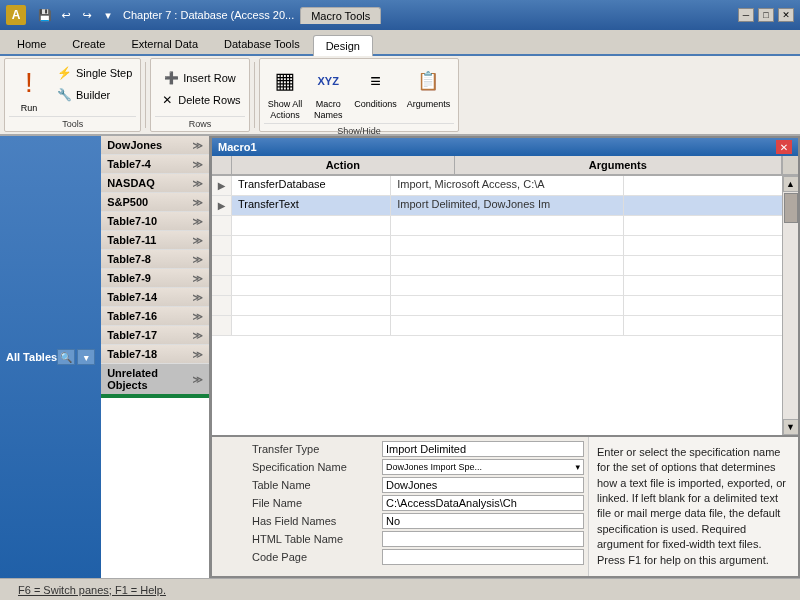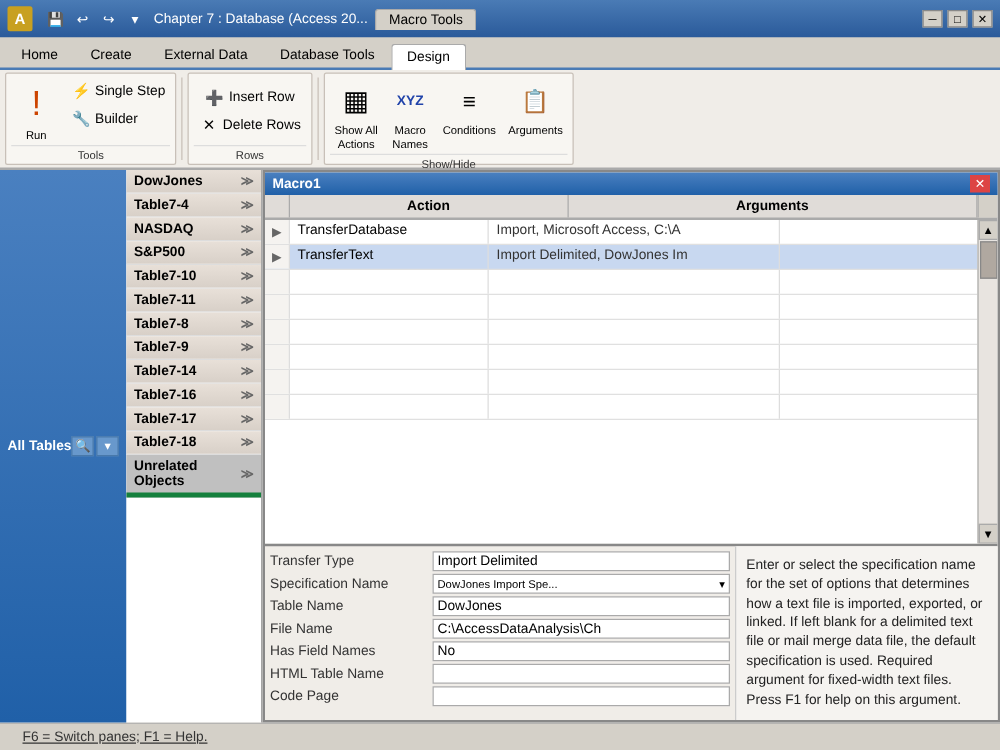--- a/index.html
+++ b/index.html
@@ -63,21 +63,21 @@
     .macro-row.selected { background: #c8d8f0; }
     .macro-row-indicator { width: 20px; border-right: 1px solid #ddd; display: flex; align-items: center; justify-content: center; font-size: 10px; color: #666; background: #f5f3f0; }
     .macro-row-action { flex: 1; border-right: 1px solid #ddd; padding: 2px 6px; font-size: 11px; }
     .macro-row-arguments { flex: 1.5; border-right: 1px solid #ddd; padding: 2px 6px; font-size: 11px; color: #333; }
     .macro-row-comment { flex: 1; padding: 2px 6px; font-size: 11px; }
     .macro-scrollbar { width: 16px; background: #d4d0c8; border-left: 1px solid #aaa; display: flex; flex-direction: column; align-items: center; }
 
     
     .action-args-panel { border-top: 2px solid #888; background: #f0ede8; }
     .action-args-title { background: #d0ccc8; padding: 3px 8px; font-weight: bold; font-size: 11px; text-align: center; border-bottom: 1px solid #aaa; }
-    .action-args-content { display: flex; }
+    .action-args-content { display: flex; padding-left: 36px; }
     .action-args-form { flex: 1; padding: 4px; }
     .action-arg-row { display: flex; align-items: center; margin-bottom: 2px; }
     .action-arg-label { width: 130px; font-size: 11px; color: #333; padding-right: 4px; }
     .action-arg-value { flex: 1; background: white; border: 1px solid #aaa; padding: 1px 3px; font-size: 11px; min-height: 16px; display: flex; align-items: center; }
     .action-arg-value.with-dropdown { display: flex; justify-content: space-between; }
     .action-arg-value.with-dropdown span { font-size: 9px; }
     .action-args-help { width: 210px; background: #f5f3f0; border-left: 1px solid #ccc; padding: 8px; font-size: 11px; line-height: 1.4; color: #222; }
 
     
     .status-bar { height: 22px; background: #d4d0c8; border-top: 1px solid #aaa; display: flex; align-items: center; padding: 0 18px; font-size: 11px; color: #333; text-decoration: underline; }

